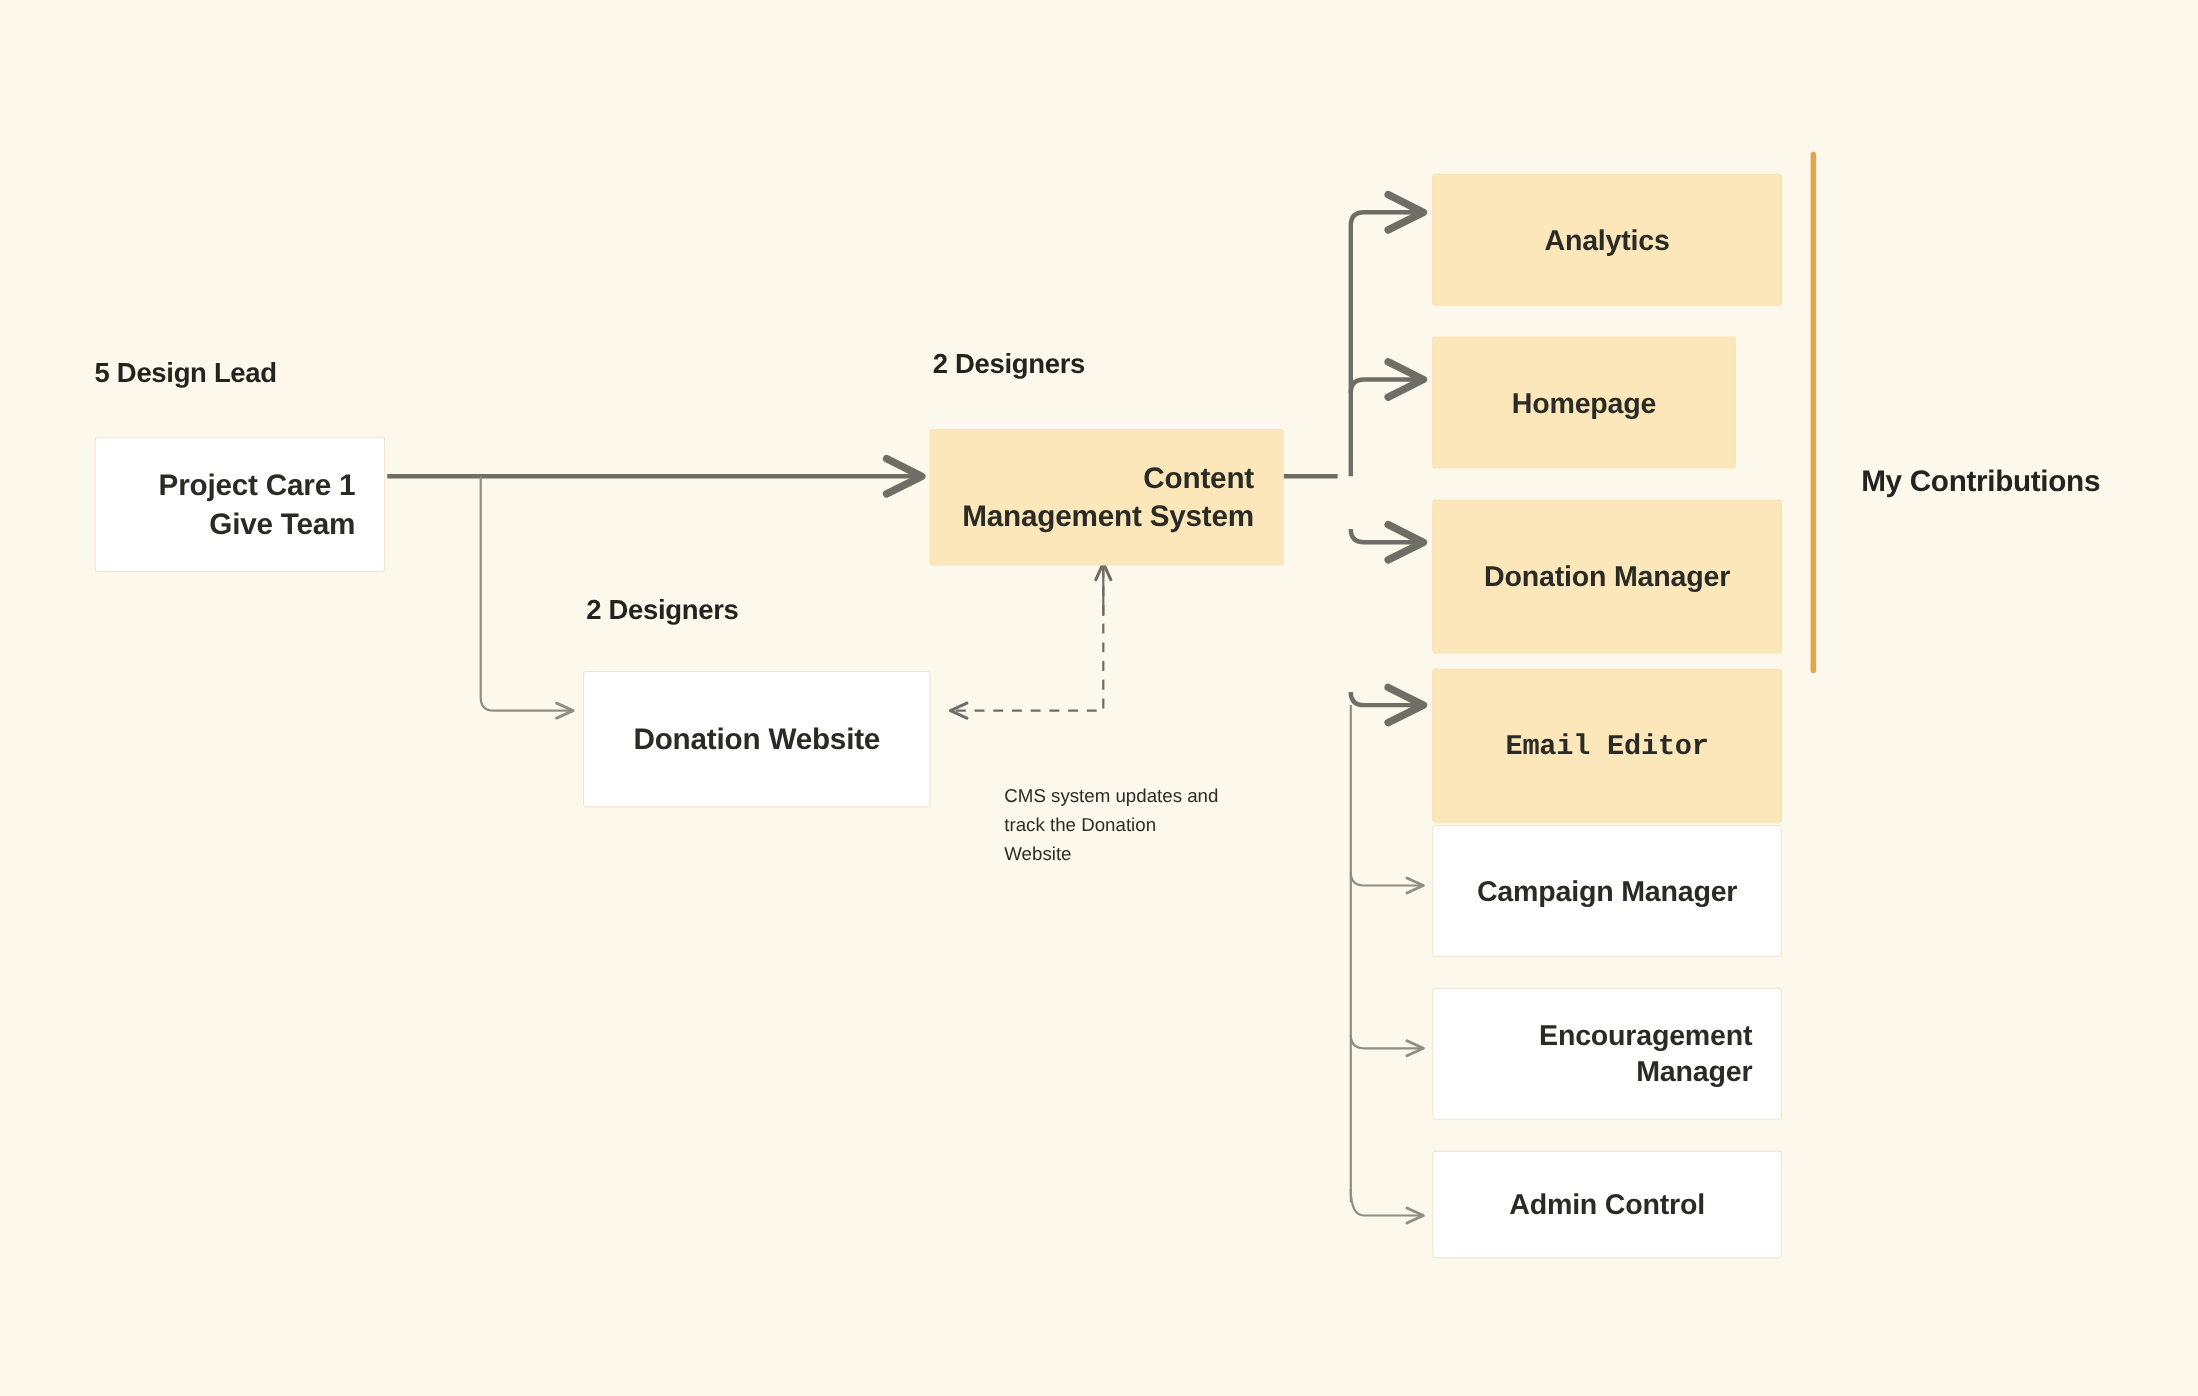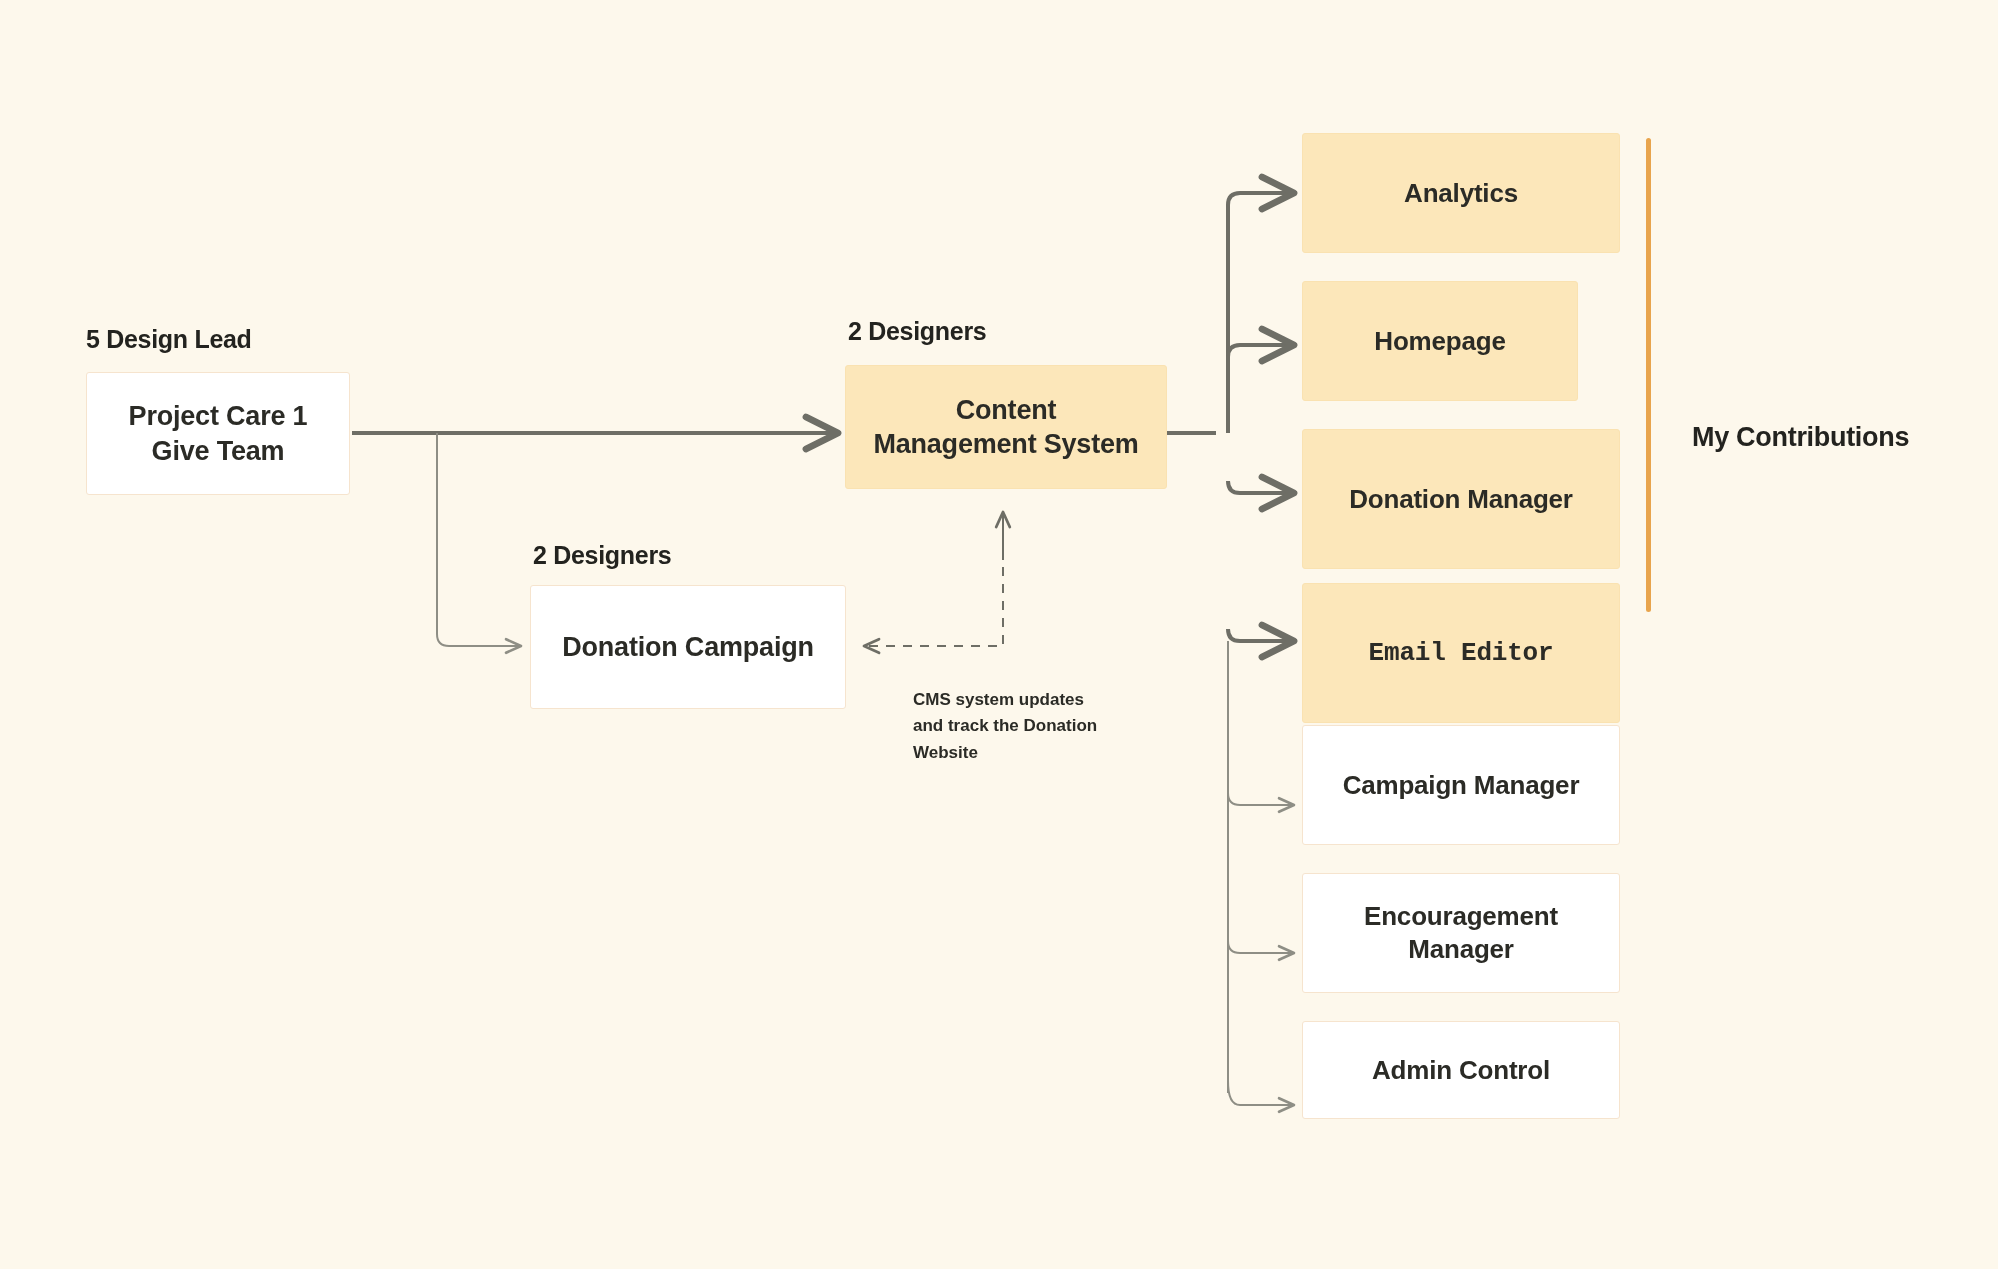--- a/index.html
+++ b/index.html
@@ -27,26 +27,27 @@
     width: 1998px;
     height: 1269px;
     pointer-events: none;
   }
   .node {
     position: absolute;
     box-sizing: border-box;
     display: flex;
     align-items: center;
     justify-content: center;
-    text-align: center;
+    text-align: right;
     border-radius: 3px;
     font-weight: bold;
     letter-spacing: -0.2px;
     line-height: 1.26;
     padding: 4px 26px;
+    margin-top: 25px;
   }
   .node-white {
     background: #FFFFFF;
     border: 1px solid #F6E4CE;
   }
   .node-yellow {
     background: #FCE7BA;
     border: 1px solid #FAE2B1;
   }
   .grouplabel {
@@ -56,21 +57,22 @@
     letter-spacing: -0.3px;
     color: #23231F;
     white-space: nowrap;
   }
   .annotation {
     position: absolute;
     font-size: 17px;
     line-height: 1.55;
     color: #2B2B26;
     width: 200px;
-    font-weight: bold;
+    font-weight: normal;
+    margin-top: 24px;
   }
   .legend-label {
     position: absolute;
     font-weight: bold;
     font-size: 27px;
     letter-spacing: -0.3px;
     color: #23231F;
     white-space: nowrap;
   }
   .legend-bar {
@@ -144,21 +146,21 @@
 
   <div class="grouplabel" style="left:848px; top:317px;">2 Designers</div>
 
   <div class="node node-yellow t-lg" style="left:845px; top:365px; width:322px; height:124px;">
     <span>Content Management System</span>
   </div>
 
   <div class="grouplabel" style="left:533px; top:541px;">2 Designers</div>
 
   <div class="node node-white t-lg" style="left:530px; top:585px; width:316px; height:124px;">
-    <span>Donation Campaign</span>
+    <span>Donation Website</span>
   </div>
 
   <div class="annotation" style="left:913px; top:687px;">CMS system updates and track the Donation Website</div>
 
   <div id="module-column">
       <div class="node t-md node-yellow" style="left: 1302px; top: 133px; width: 318px; height: 120px;">
         <span>Analytics</span>
       </div>
       <div class="node t-md node-yellow" style="left: 1302px; top: 281px; width: 276px; height: 120px;">
         <span>Homepage</span>

